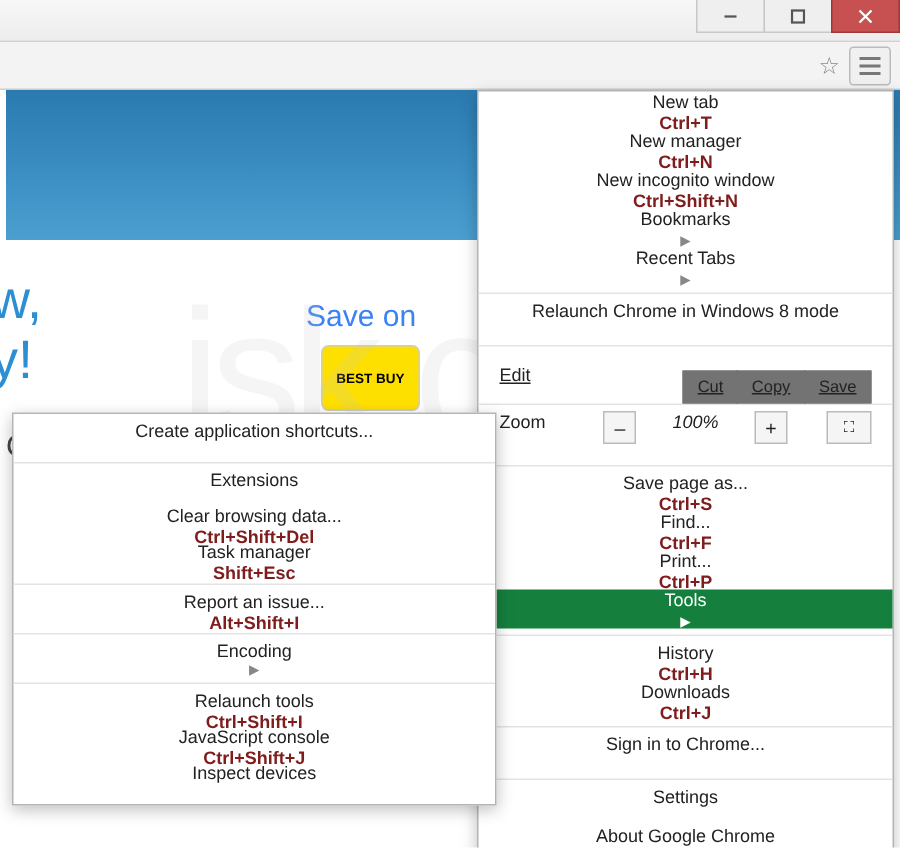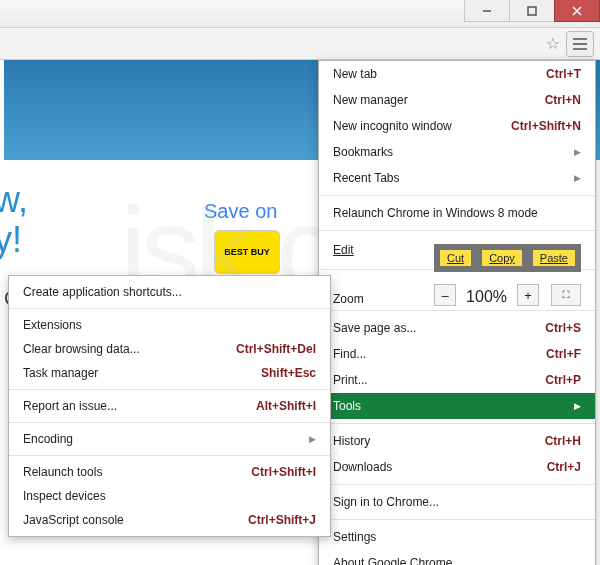--- a/index.html
+++ b/index.html
@@ -24,32 +24,32 @@
 .subhead { margin-top:28px; font-size:20px; color:#444; }
 .saveon { position:absolute; top:20px; left:200px; font-size:20px; color:#3b82f6; }
 .logos { position:absolute; top:50px; left:210px; }
 .logo { width:66px; height:44px; border:1px solid #ccc; border-radius:5px; margin-bottom:10px; display:flex; align-items:center; justify-content:center; background:#fff; font-size:9px; font-weight:bold; }
 
 
 .wm { position:absolute; top:180px; left:120px; font-size:120px; color:rgba(200,200,200,0.18); font-weight:300; pointer-events:none; letter-spacing:-6px; }
 
 
 .menu { position:absolute; top:60px; right:4px; width:278px; background:#fff; border:1px solid #b4b4b4; box-shadow:0 3px 10px rgba(0,0,0,.25); font-size:12px; color:#222; }
-.mi { height:26px; display:flex; align-items:center; padding:0 14px; justify-content:space-between; cursor:default; white-space:nowrap; }
+.mi { height:26px; display:flex; align-items:center; padding:0 14px; justify-content:space-between; cursor:default; white-space:nowrap;flex-direction:column; }
 .mi.hi { background:#15803d; color:#fff; }
 .mi .sc { color:#7f1d1d; font-size:12px;font-weight:bold; }
 .sep { height:1px; background:#e3e3e3; margin:4px 0; }
 .editrow { height:30px; display:flex; align-items:center; padding:0 14px; gap:20px;text-decoration:underline; }
 .editrow .lbl { flex:1; }
 .editbtns { display:flex; }
-.eb { border:6px solid #737373; padding:2px 7px; font-size:11px; background:#fde047; margin-left:-1px;margin-top:16px; }
-.zoomrow { height:32px; display:flex; align-items:flex-end; padding:0 14px; gap:6px; }
+.eb { border:3px solid #737373; padding:2px 7px; font-size:11px; background:#737373; margin-left:-1px;margin-top:16px; }
+.zoomrow { height:32px; display:flex; align-items:flex-start; padding:0 14px; gap:20px; }
 .zoomrow .lbl { flex:1; }
 .zb { border:1px solid #bbb; width:22px; height:22px; display:flex; align-items:center; justify-content:center; font-size:13px; background:#f5f5f5; }
-.zv { font-size:16px; padding:0 4px; }
+.zv { font-size:12px; padding:0 4px;font-style:italic; }
 .fs { border:1px solid #bbb; width:30px; height:22px; display:flex; align-items:center; justify-content:center; margin-left:6px; font-size:10px; background:#f5f5f5; }
 .arr { font-size:9px; color:#888; }
 .mi.hi .arr { color:#fff; }
 
 
 .submenu { position:absolute; top:275px; left:8px; width:323px; background:#fff; border:1px solid #b4b4b4; box-shadow:0 3px 10px rgba(0,0,0,.25); font-size:12px; color:#222; padding:4px 0; }
 .submenu .mi { height:24px; }
 </style>
 </head>
 <body>
@@ -126,21 +126,21 @@
     <div class="sep"></div>
     <div class="mi">
       <span>Relaunch Chrome in Windows 8 mode</span>
     </div>
     <div class="sep"></div>
     <div class="editrow">
       <span class="lbl">Edit</span>
       <div class="editbtns">
         <div class="eb">Cut</div>
         <div class="eb">Copy</div>
-        <div class="eb">Paste</div>
+        <div class="eb">Save</div>
       </div>
     </div>
     <div class="sep"></div>
     <div class="zoomrow">
       <span class="lbl">Zoom</span>
       <div class="zb">–</div>
       <span class="zv">100%</span>
       <div class="zb">+</div>
       <div class="fs">⛶</div>
     </div>
@@ -208,19 +208,19 @@
     <div class="mi">
       <span>Encoding</span>
       <span class="arr">▶</span>
     </div>
     <div class="sep"></div>
     <div class="mi">
       <span>Relaunch tools</span>
       <span class="sc">Ctrl+Shift+I</span>
     </div>
     <div class="mi">
-      <span>Inspect devices</span>
-    </div>
-    <div class="mi">
       <span>JavaScript console</span>
       <span class="sc">Ctrl+Shift+J</span>
     </div>
+    <div class="mi">
+      <span>Inspect devices</span>
+    </div>
   </div>
 
 </body></html>

